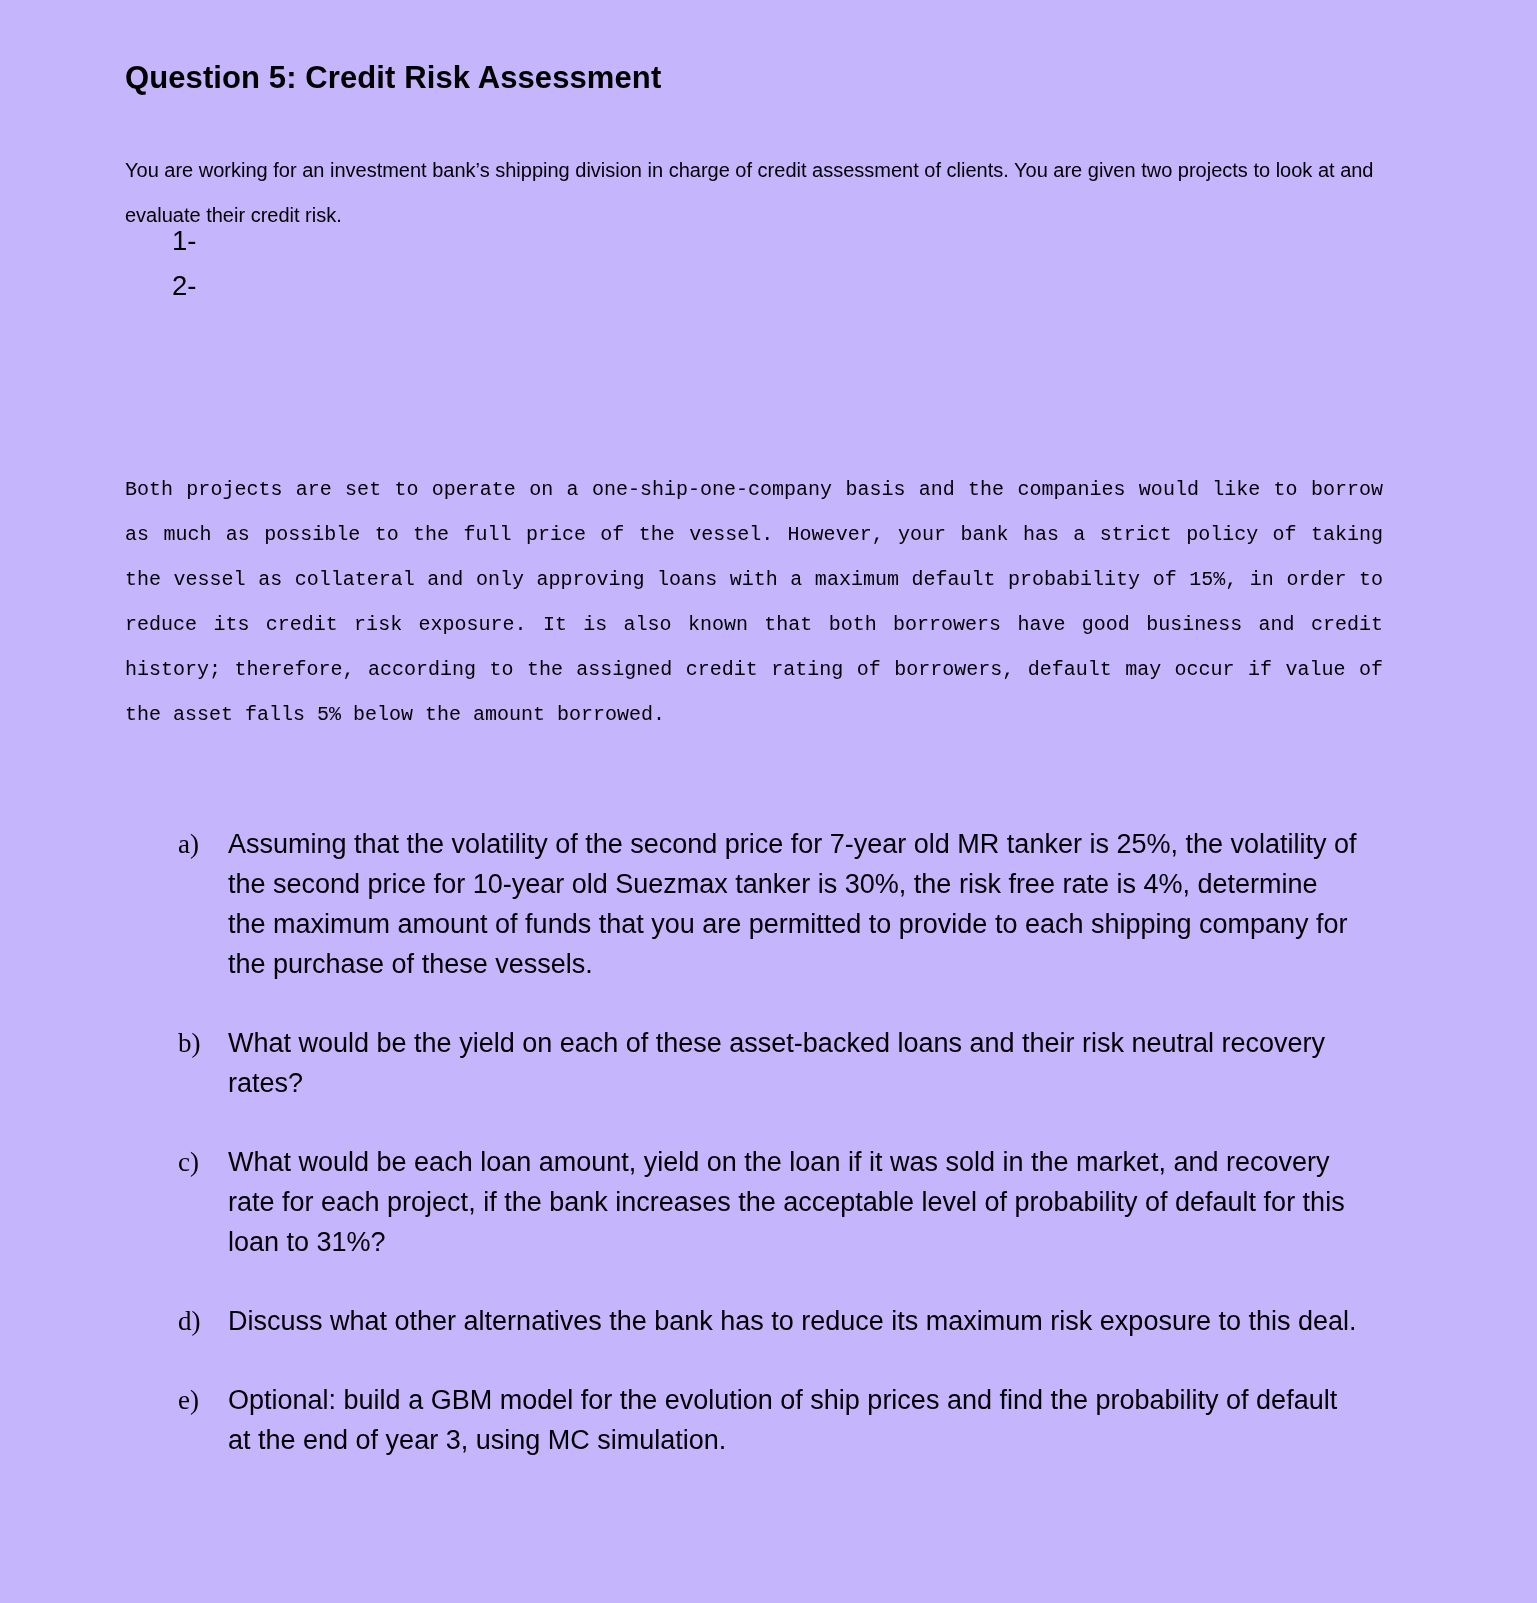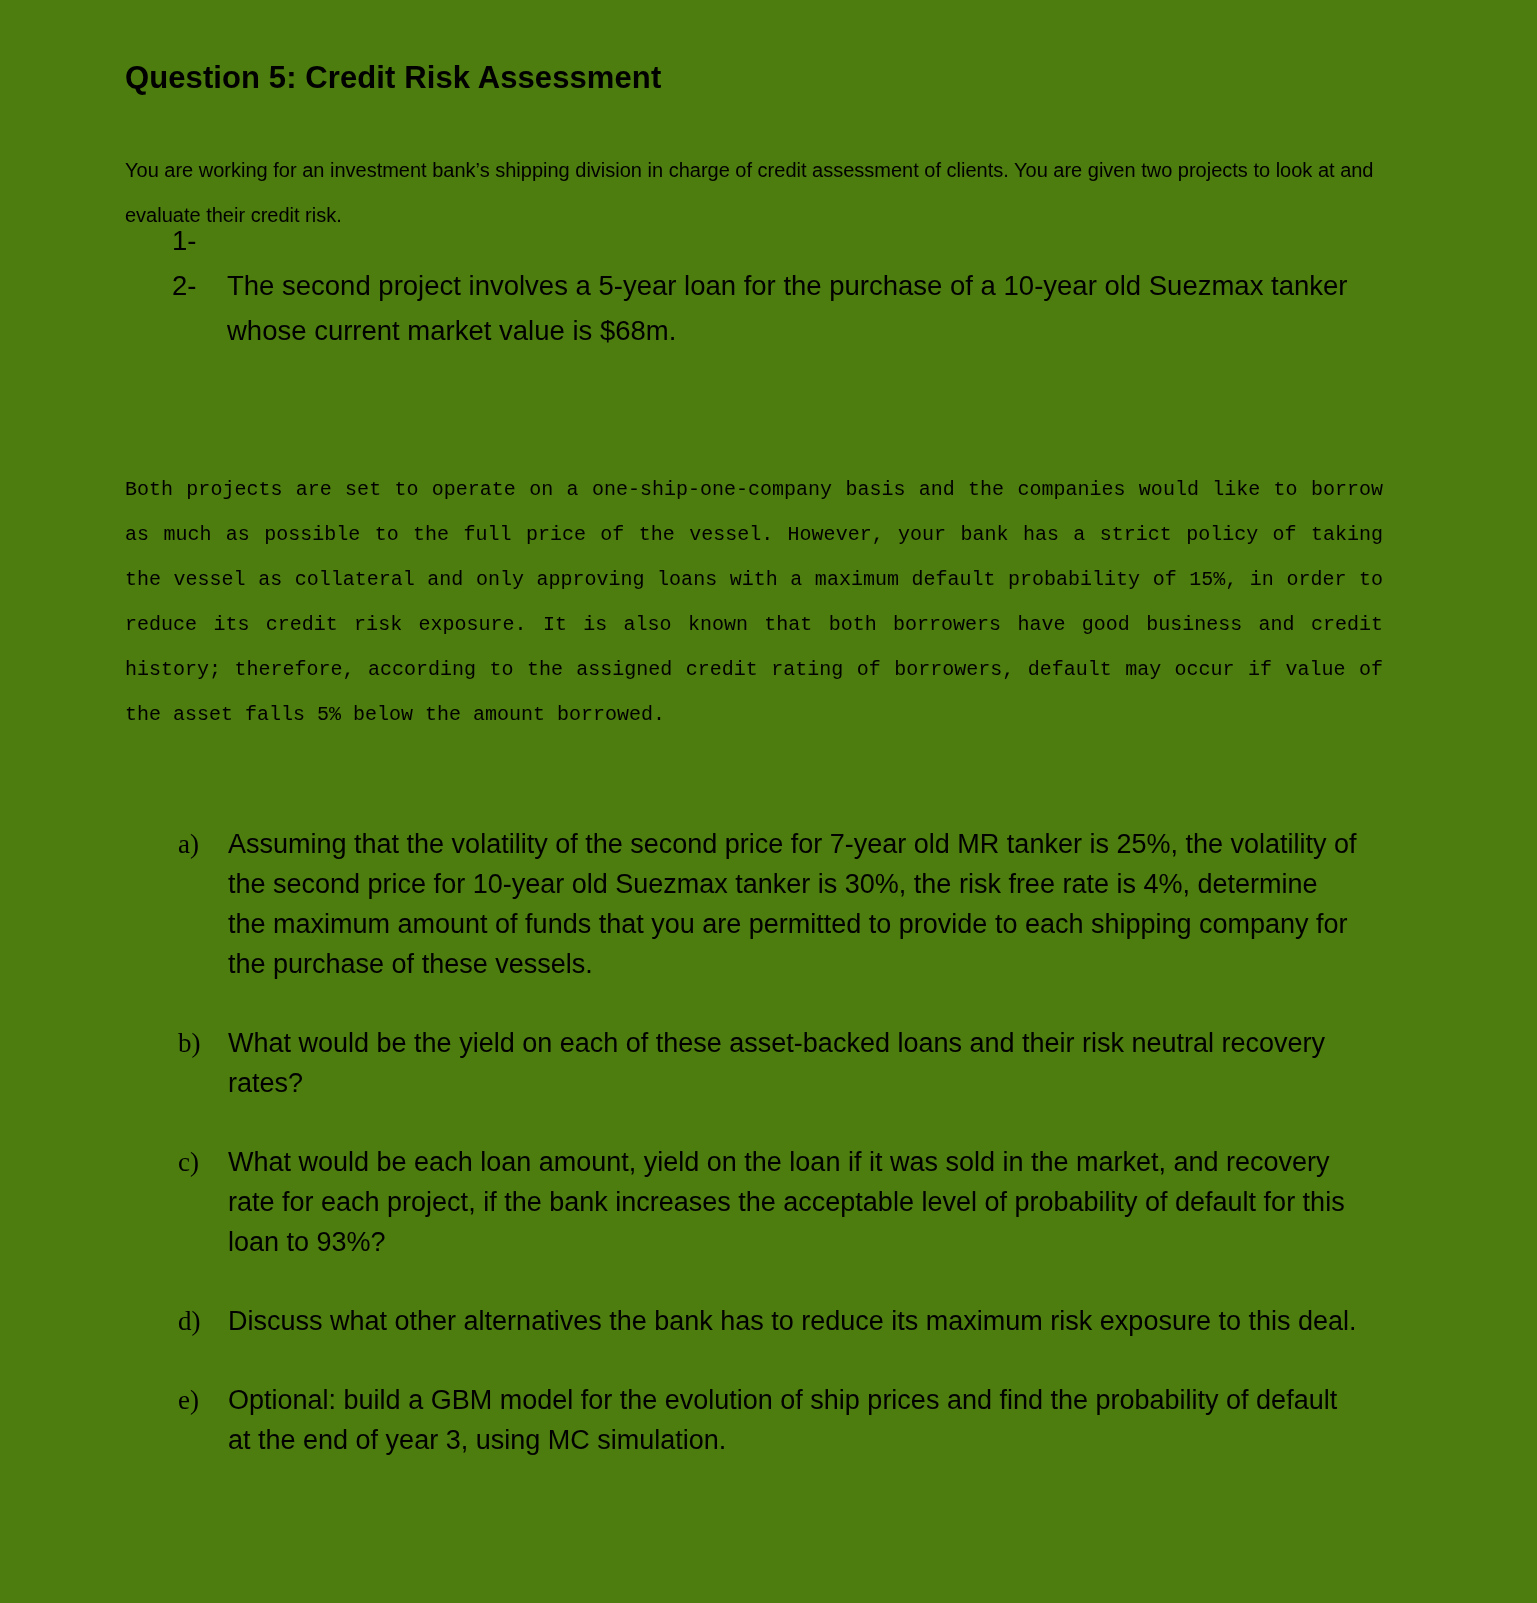--- a/index.html
+++ b/index.html
@@ -12,21 +12,21 @@
     height: 1603px;
     font-family: "Liberation Sans", sans-serif;
     color: #000000;
     -webkit-font-smoothing: antialiased;
   }
 
   .page {
     position: relative;
     width: 1537px;
     height: 1603px;
-    background: #4d7c0f;
+    background: #c4b5fd;
     box-sizing: border-box;
     padding: 0;
     overflow: hidden;
   }
 
   
   .doc-title {
     position: absolute;
     left: 125px;
     top: 38px;
@@ -113,41 +113,40 @@
   <h1 class="doc-title">Question 5: Credit Risk Assessment</h1>
 
   <p class="body-block intro">You are working for an investment bank’s shipping division in charge of credit assessment of clients. You are given two projects to look at and evaluate their credit risk.</p>
 
   <div class="num-list">
     <div class="num-item">
       <span class="marker">1-</span>
     </div>
     <div class="num-item">
       <span class="marker">2-</span>
-      <span class="content">The second project involves a 5-year loan for the purchase of a 10-year old Suezmax tanker whose current market value is $68m.</span>
     </div>
   </div>
 
   <p class="body-block justify middle">Both projects are set to operate on a one-ship-one-company basis and the companies would like to borrow as much as possible to the full price of the vessel. However, your bank has a strict policy of taking the vessel as collateral and only approving loans with a maximum default probability of 15%, in order to reduce its credit risk exposure. It is also known that both borrowers have good business and credit history; therefore, according to the assigned credit rating of borrowers, default may occur if value of the asset falls 5% below the amount borrowed.</p>
 
   <div class="letter-list">
 
     <div class="letter-item">
       <span class="marker">a)</span>
       <span class="content">Assuming that the volatility of the second price for 7-year old MR tanker is 25%, the volatility of the second price for 10-year old Suezmax tanker is 30%, the risk free rate is 4%, determine the maximum amount of funds that you are permitted to provide to each shipping company for the purchase of these vessels.</span>
     </div>
 
     <div class="letter-item">
       <span class="marker">b)</span>
       <span class="content">What would be the yield on each of these asset-backed loans and their risk neutral recovery rates?</span>
     </div>
 
     <div class="letter-item">
       <span class="marker">c)</span>
-      <span class="content">What would be each loan amount, yield on the loan if it was sold in the market, and recovery rate for each project, if the bank increases the acceptable level of probability of default for this loan to 93%?</span>
+      <span class="content">What would be each loan amount, yield on the loan if it was sold in the market, and recovery rate for each project, if the bank increases the acceptable level of probability of default for this loan to 31%?</span>
     </div>
 
     <div class="letter-item">
       <span class="marker">d)</span>
       <span class="content">Discuss what other alternatives the bank has to reduce its maximum risk exposure to this deal.</span>
     </div>
 
     <div class="letter-item">
       <span class="marker">e)</span>
       <span class="content"><span class="lead-bold">Optional:</span><span> build a GBM model for the evolution of ship prices and find the probability of default at the end of year 3, using MC simulation.</span></span>

